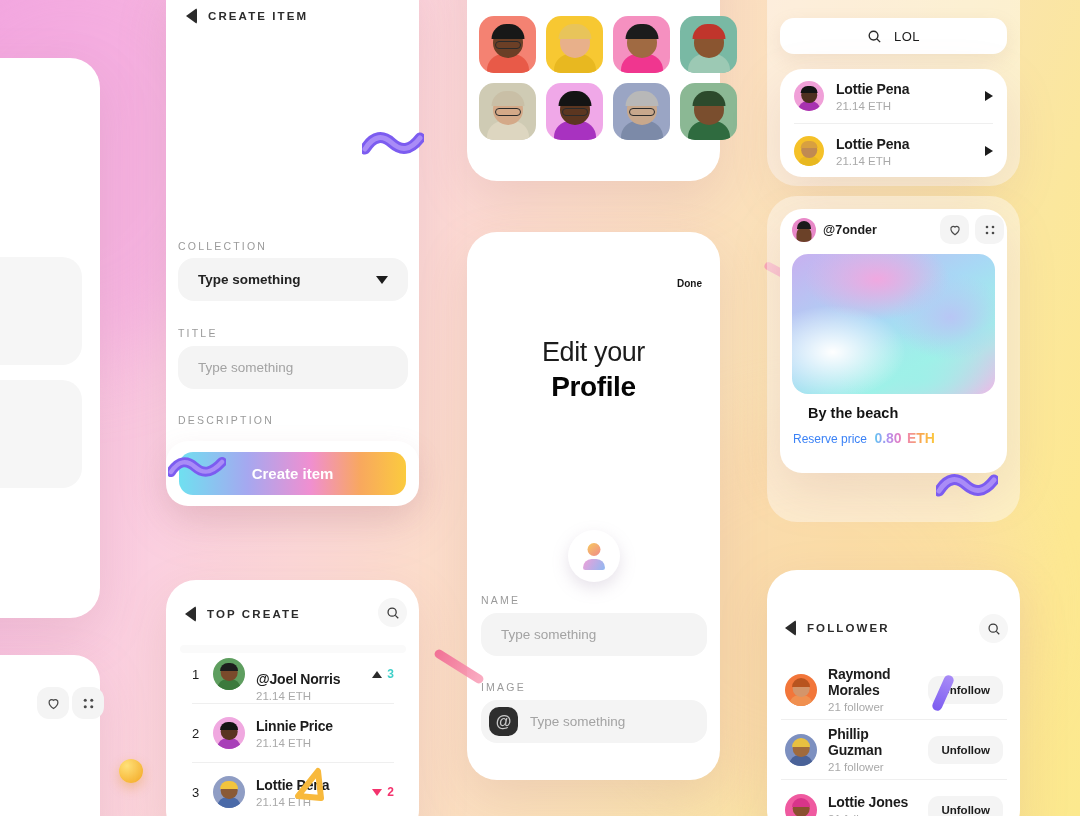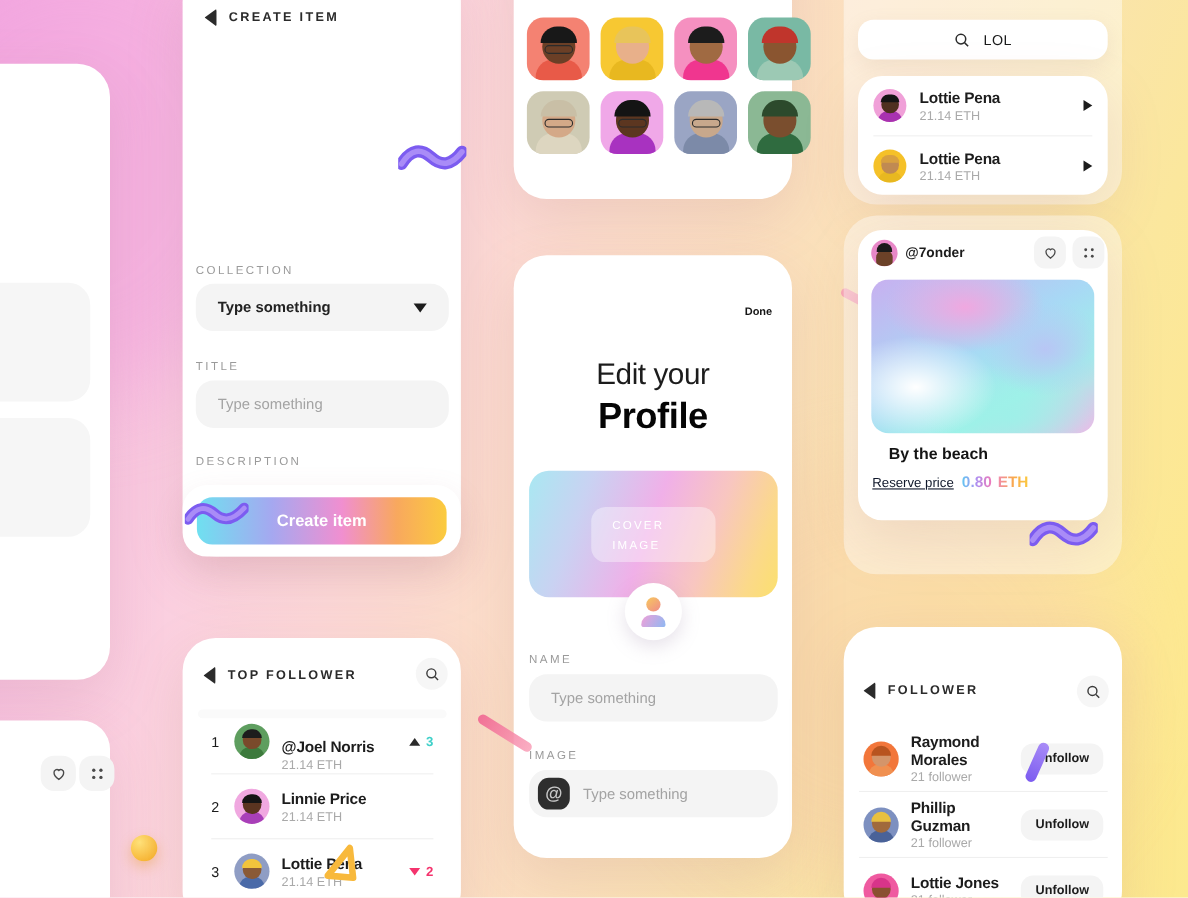--- a/index.html
+++ b/index.html
@@ -112,21 +112,21 @@
     <svg width="58" height="26" viewBox="0 0 58 26">
       <path d="M3 17 C11 5, 19 5, 27 12 C35 19, 43 19, 54 7" stroke="#7c5cf0" stroke-width="10" fill="none" stroke-linecap="round"></path>
       <path d="M3 17 C11 5, 19 5, 27 12 C35 19, 43 19, 54 7" stroke="#a98cf7" stroke-width="4.5" fill="none" stroke-linecap="round"></path>
     </svg>
   </div>
 </div>
 
 <div class="card" style="left:166px;top:580px;width:253px;height:260px;border-radius:30px;">
   <div class="sec-head" style="position:absolute;left:19px;top:26px;">
     <div class="tri-left"></div>
-    <div class="sec-title">TOP FOLLOWER</div>
+    <div class="sec-title">TOP CREATE</div>
   </div>
   <div class="circbtn" style="position:absolute;left:212px;top:18px;width:29px;height:29px;border-radius:50%;background:#f6f6f6;">
     <svg width="14" height="14" viewBox="0 0 24 24" fill="none" stroke="#3a3a3a" stroke-width="2.2">
       <circle cx="10.5" cy="10.5" r="7"></circle>
         <path d="M16 16l5 5"></path>
     </svg>
   </div>
   <div style="position:absolute;left:14px;top:65px;width:226px;background:#fafafa;border-radius:18px;padding:4px 0;"></div>
   <div id="tsRows" style="position:absolute;left:14px;top:65px;width:226px;">
       <div style="display: flex; align-items: center; height: 58px; padding: 0px 12px; gap: 11px; position: relative;">
@@ -276,30 +276,23 @@
     <div style="position:absolute;left:50%;top:11px;transform:translateX(-50%);
                 width:30px;height:31px;border-radius:15px;background:#7a4e2e;"></div>
     <div style="position:absolute;left:50%;top:8px;transform:translateX(-50%);
                 width:33px;height:15px;border-radius:17px 17px 0 0;background:#2c4a2c;"></div>
     </div>
     </div>
 </div>
 
 <div class="card" style="left:467px;top:232px;width:253px;height:548px;border-radius:30px;">
   <div style="position:absolute;right:18px;top:46px;font-size:10px;font-weight:700;color:#161616;">Done</div>
-  <div style="position:absolute;left:0;right:0;top:93px;text-align:center;">
+  <div style="position:absolute;left:0;right:0;top:105px;text-align:center;">
     <div style="font-size:27px;color:#1c1c1c;font-weight:400;letter-spacing:-.4px;">Edit your</div>
-    <div style="font-size:33px;color:#050505;font-weight:700;letter-spacing:-.4px;margin-top:3px;">Profile</div>
-  </div>
-  <div style="position:absolute;left:14px;top:196px;width:226px;height:115px;border-radius:18px;
-              background:linear-gradient(110deg,#a9e8f2 0%,#c9d2f2 22%,#f0b0e8 48%,#f8c6c0 70%,#fbd98a 88%,#fbe06e 100%);">
-    <div style="position:absolute;left:50%;top:50%;transform:translate(-50%,-50%);
-                background:rgba(255,255,255,.38);border-radius:13px;padding:7px 19px;">
-      <span style="font-size:10.5px;letter-spacing:2px;color:#fff;font-weight:400;">COVER IMAGE</span>
-    </div>
+    <div style="font-size:28px;color:#050505;font-weight:700;letter-spacing:-.4px;margin-top:3px;">Profile</div>
   </div>
   <div style="position:absolute;left:50%;top:298px;transform:translateX(-50%);width:52px;height:52px;
               border-radius:50%;background:#fff;box-shadow:0 6px 16px rgba(160,140,170,.25);">
     <div style="position:absolute;left:50%;top:13px;transform:translateX(-50%);width:13px;height:13px;
                 border-radius:50%;background:linear-gradient(140deg,#f7c95e,#f08a8a);"></div>
     <div style="position:absolute;left:50%;top:29px;transform:translateX(-50%);width:22px;height:11px;
                 border-radius:11px 11px 3px 3px;background:linear-gradient(120deg,#f0a0d8,#8fb8f2);"></div>
   </div>
   <div class="lbl" style="position:absolute;left:14px;top:362px;">NAME</div>
   <div class="field" style="position:absolute;left:14px;top:381px;width:226px;height:43px;">
@@ -403,21 +396,21 @@
   </div>
   <div style="position:absolute;left:12px;top:45px;width:203px;height:140px;border-radius:16px;overflow:hidden;
               background:
                 radial-gradient(ellipse 60% 55% at 20% 70%, #ffffff 0%, rgba(255,255,255,0) 60%),
                 radial-gradient(ellipse 45% 50% at 78% 45%, #b8c6f5 0%, rgba(184,198,245,0) 62%),
                 radial-gradient(ellipse 55% 45% at 42% 18%, #f0a8e0 0%, rgba(240,168,224,0) 65%),
                 radial-gradient(ellipse 60% 50% at 62% 88%, #9ef0e8 0%, rgba(158,240,232,0) 65%),
                 linear-gradient(150deg,#c8b0f0,#a8d8f5 45%,#9ef2e8 72%,#f0b8e8);"></div>
   <div style="position:absolute;left:28px;top:196px;font-size:14.5px;font-weight:700;color:#141414;">By the beach</div>
   <div style="position:absolute;left:13px;top:221px;font-size:12px;">
-    <span style="color:#0f172a;text-decoration:underline;">Reserve price</span>
+    <span style="color:#3b82f6;">Reserve price</span>
     <span style="font-weight:700;font-size:14px;background:linear-gradient(90deg,#5fc8f2,#b08ef0,#f07ab8);
                  -webkit-background-clip:text;background-clip:text;color:transparent;margin-left:4px;">0.80</span>
     <span style="font-weight:700;font-size:14px;background:linear-gradient(90deg,#f08ab0,#f9a84e,#fbc93e);
                  -webkit-background-clip:text;background-clip:text;color:transparent;margin-left:2px;">ETH</span>
   </div>
 </div>
 <div class="squig" style="left:936px;top:472px;">
   <svg width="62" height="28" viewBox="0 0 62 28">
     <path d="M3 19 C12 5, 21 5, 30 13 C39 21, 48 21, 58 8" stroke="#7c5cf0" stroke-width="11" fill="none" stroke-linecap="round"></path>
     <path d="M3 19 C12 5, 21 5, 30 13 C39 21, 48 21, 58 8" stroke="#a98cf7" stroke-width="5" fill="none" stroke-linecap="round"></path>

